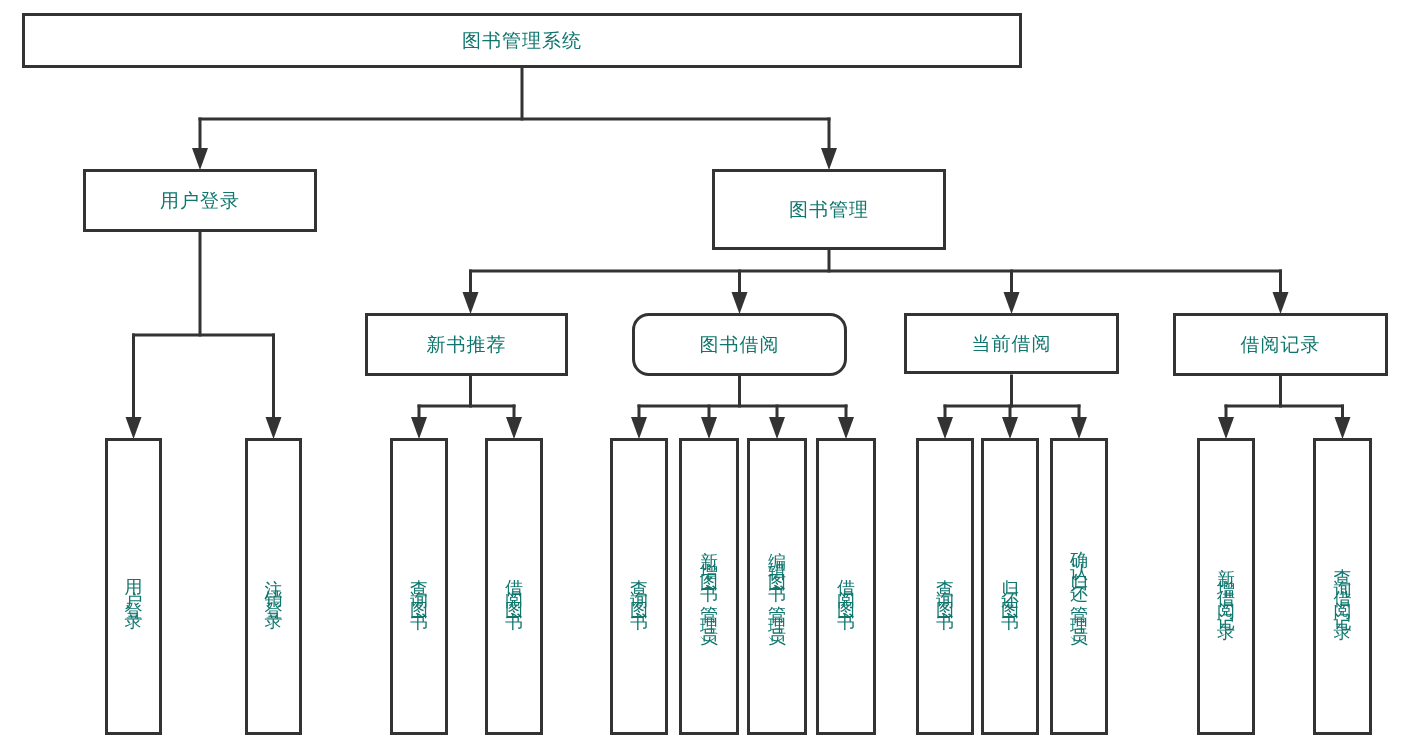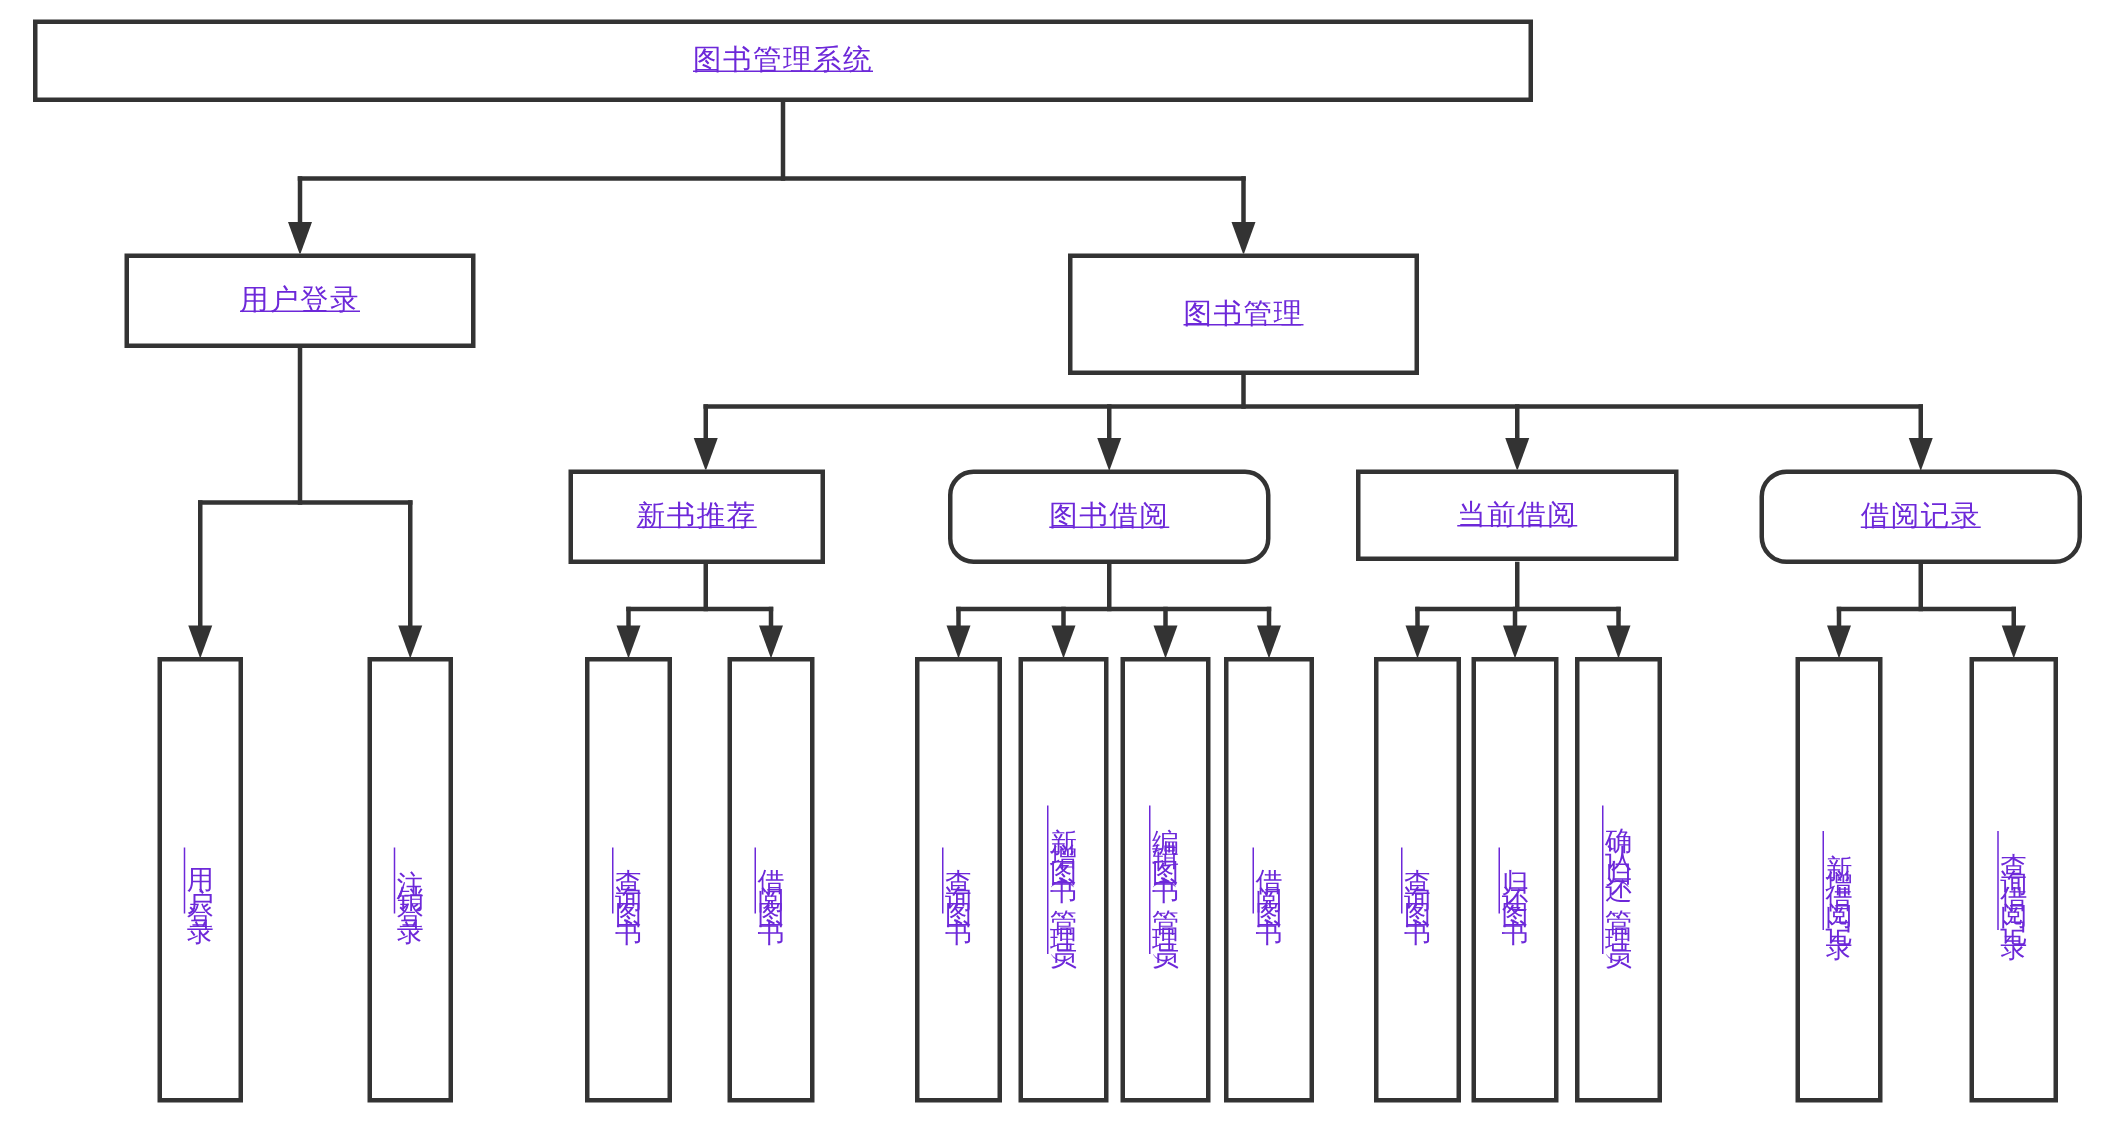--- a/index.html
+++ b/index.html
@@ -23,22 +23,21 @@
     height: 747px;
   }
   .node {
     position: absolute;
     box-sizing: border-box;
     border: 3px solid #333333;
     background: #ffffff;
     display: flex;
     align-items: center;
     justify-content: center;
-    color: #6d28d9;
-    text-decoration: underline;
+    color: #0f766e;
   }
   .node.h .node-label {
     font-size: 19px;
     letter-spacing: 1px;
     line-height: 1;
     white-space: nowrap;
   }
   .node.v .node-label {
     writing-mode: vertical-rl;
     text-orientation: mixed;
@@ -134,30 +133,30 @@
   <div id="nodes-layer">
       <div class="node h" style="left: 22px; top: 13px; width: 1000px; height: 55px; border-color: rgb(51, 51, 51);">
         <span class="node-label">图书管理系统</span>
       </div>
       <div class="node h" style="left: 83px; top: 169px; width: 234px; height: 63px; border-color: rgb(51, 51, 51);">
         <span class="node-label">用户登录</span>
       </div>
       <div class="node h" style="left: 712px; top: 169px; width: 234px; height: 81px; border-color: rgb(51, 51, 51);">
         <span class="node-label">图书管理</span>
       </div>
-      <div class="node h" style="left: 379px; top: 313px; width: 171px; height: 63px; border-color: rgb(51, 51, 51);">
+      <div class="node h" style="left: 365px; top: 313px; width: 203px; height: 63px; border-color: rgb(51, 51, 51);">
         <span class="node-label">新书推荐</span>
       </div>
       <div class="node h" style="left: 632px; top: 313px; width: 215px; height: 63px; border-color: rgb(51, 51, 51); border-radius: 17px;">
         <span class="node-label">图书借阅</span>
       </div>
       <div class="node h" style="left: 904px; top: 313px; width: 215px; height: 61px; border-color: rgb(51, 51, 51); align-items: center;">
         <span class="node-label">当前借阅</span>
       </div>
-      <div class="node h" style="left: 1173px; top: 313px; width: 215px; height: 63px; border-color: rgb(51, 51, 51); border-radius: 18px;">
+      <div class="node h" style="left: 1173px; top: 313px; width: 215px; height: 63px; border-color: rgb(51, 51, 51);">
         <span class="node-label">借阅记录</span>
       </div>
       <div class="node v" style="left: 105px; top: 438px; width: 57px; height: 297px; border-color: rgb(51, 51, 51);">
         <span class="node-label">用户登录</span>
       </div>
       <div class="node v" style="left: 245px; top: 438px; width: 57px; height: 297px; border-color: rgb(51, 51, 51);">
         <span class="node-label">注销登录</span>
       </div>
       <div class="node v" style="left: 390px; top: 438px; width: 58px; height: 297px; border-color: rgb(51, 51, 51);">
         <span class="node-label">查询图书</span>

